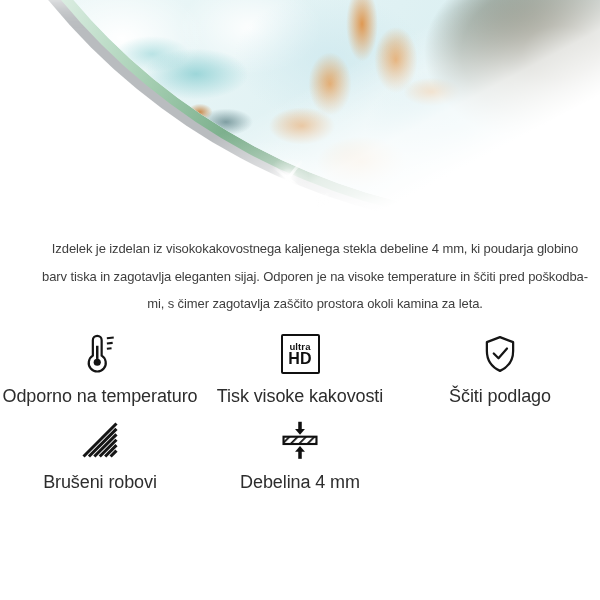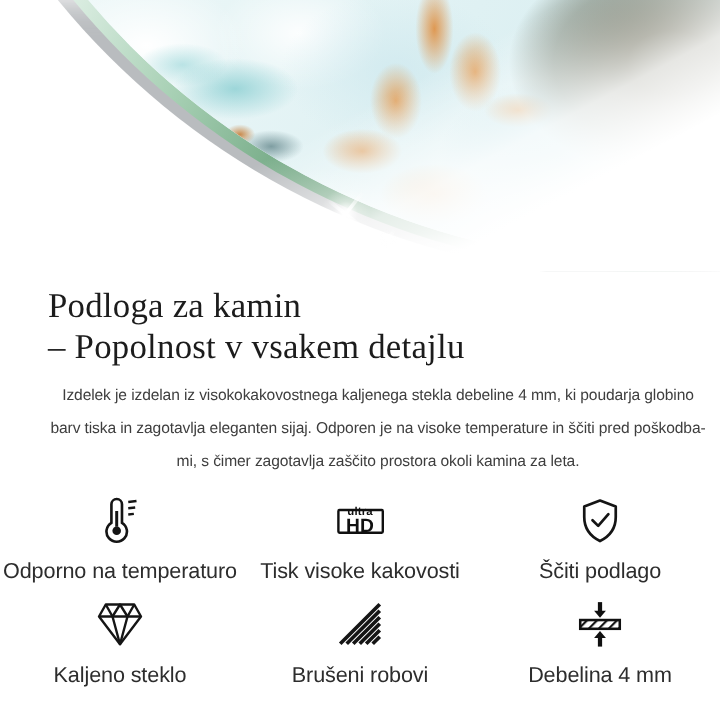--- a/index.html
+++ b/index.html
@@ -98,21 +98,21 @@
     margin-top: 13px;
     display: grid;
     grid-template-columns: repeat(3, 1fr);
     row-gap: 10px;
   }
   .feature { display: flex; flex-direction: column; align-items: center; }
   .icon-wrap { height: 47px; display: flex; align-items: center; justify-content: center; }
   .feature-label { margin-top: 8px; font-size: 18px; color: #2d2d2d; letter-spacing: -0.1px; }
 
   .hd-box {
-    width: 39px; height: 21px;
+    width: 39px; height: 40px;
     border: 2.5px solid #101010; border-radius: 2px;
     display: flex; flex-direction: column; align-items: center; justify-content: center;
     color: #101010;
   }
   .hd-box .hd-top { font-size: 9.5px; font-weight: 700; line-height: 10px; letter-spacing: 0.1px; }
   .hd-box .hd-bottom { font-size: 16px; font-weight: 700; line-height: 14px; letter-spacing: 0.2px; }
 
   svg.icon { display: block; }
 </style>
 </head>
@@ -135,22 +135,20 @@
     <div class="panel-face"></div>
     <div class="hero-fade"></div>
     <div class="sparkle sparkle-main">
         <span class="sparkle-core"></span>
       </div>
     <div class="sparkle sparkle-small">
         <span class="sparkle-core"></span>
       </div>
   </section>
 
-  <h1 class="title">Podloga za kamin
-– Popolnost v vsakem detajlu</h1>
 
   <p class="description">Izdelek je izdelan iz visokokakovostnega kaljenega stekla debeline 4 mm, ki poudarja globino
 barv tiska in zagotavlja eleganten sijaj. Odporen je na visoke temperature in ščiti pred poškodba-
 mi, s čimer zagotavlja zaščito prostora okoli kamina za leta.</p>
 
   <div class="features">
 
     <div class="feature">
       <div class="icon-wrap">
         <svg class="icon" width="44" height="44" viewBox="0 0 32 32" fill="none" stroke="#151515" stroke-width="1.6">
@@ -178,31 +176,20 @@
     <div class="feature">
       <div class="icon-wrap">
         <svg class="icon" width="40" height="40" viewBox="0 0 32 32" fill="none" stroke="#151515" stroke-width="1.8">
           <path d="M16 2.5 L26.5 6.5 V13.5 C26.5 21.5 22 26.6 16 29.5 C10 26.6 5.5 21.5 5.5 13.5 V6.5 Z" stroke-linejoin="round"></path>
           <path d="M11 15.6 L14.8 19.4 L21.6 11.6" stroke-linecap="round" stroke-linejoin="round"></path>
         </svg>
       </div>
       <div class="feature-label">Ščiti podlago</div>
     </div>
 
-    <div class="feature">
-      <div class="icon-wrap">
-        <svg class="icon" width="40" height="40" viewBox="0 0 32 32" fill="none" stroke="#151515" stroke-width="1.6" stroke-linejoin="round">
-          <path d="M6.5 3 H25.5 L30 11 L16 29.5 L2 11 Z"></path>
-          <line x1="2" y1="11" x2="30" y2="11"></line>
-          <path d="M6.5 3 L11 11 L16 29.5 M25.5 3 L21 11 L16 29.5"></path>
-          <path d="M11 11 L16 3 L21 11"></path>
-        </svg>
-      </div>
-      <div class="feature-label">Kaljeno steklo</div>
-    </div>
 
     <div class="feature">
       <div class="icon-wrap">
         <svg class="icon" width="40" height="40" viewBox="0 0 34 34" fill="none" stroke="#151515" stroke-width="2.6">
           <line x1="3" y1="31" x2="31" y2="3"></line>
           <line x1="7.6" y1="31" x2="31" y2="7.6"></line>
           <line x1="12.2" y1="31" x2="31" y2="12.2"></line>
           <line x1="16.8" y1="31" x2="31" y2="16.8"></line>
           <line x1="21.4" y1="31" x2="31" y2="21.4"></line>
           <line x1="26" y1="31" x2="31" y2="26"></line>

